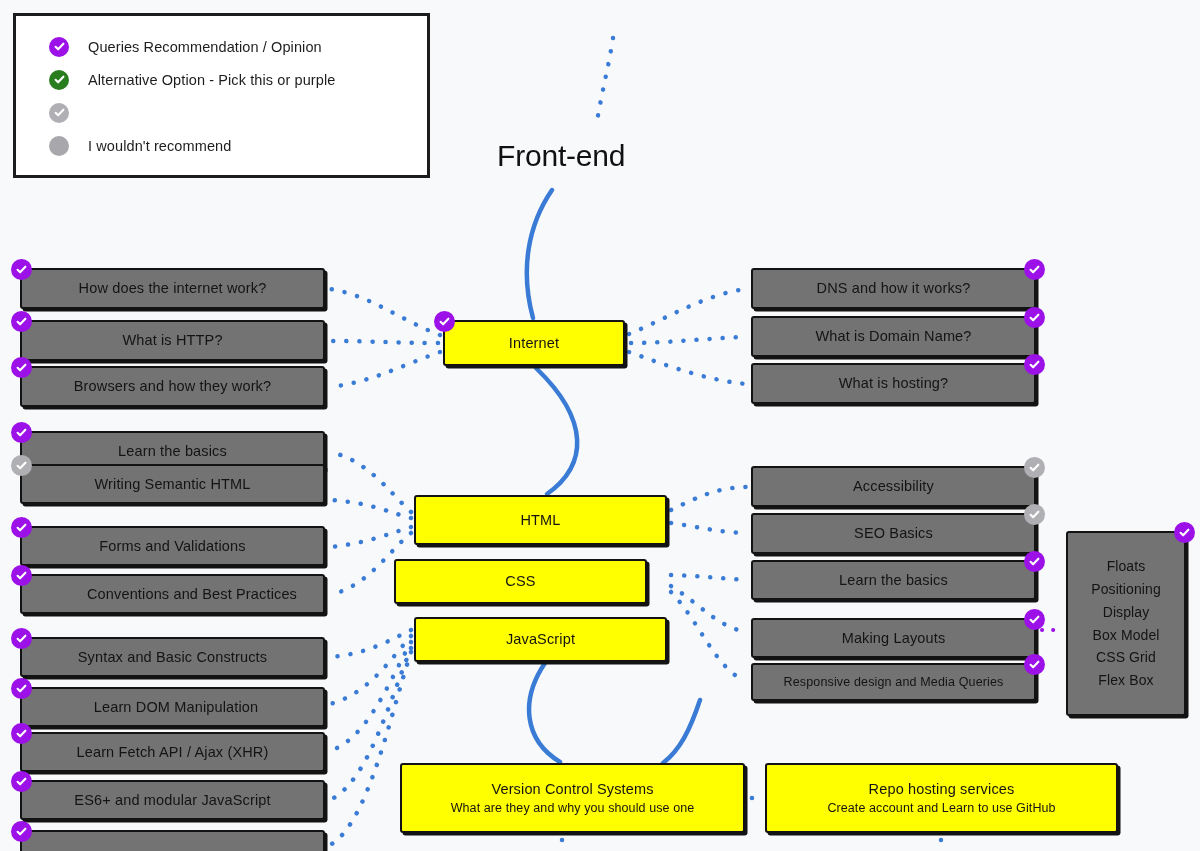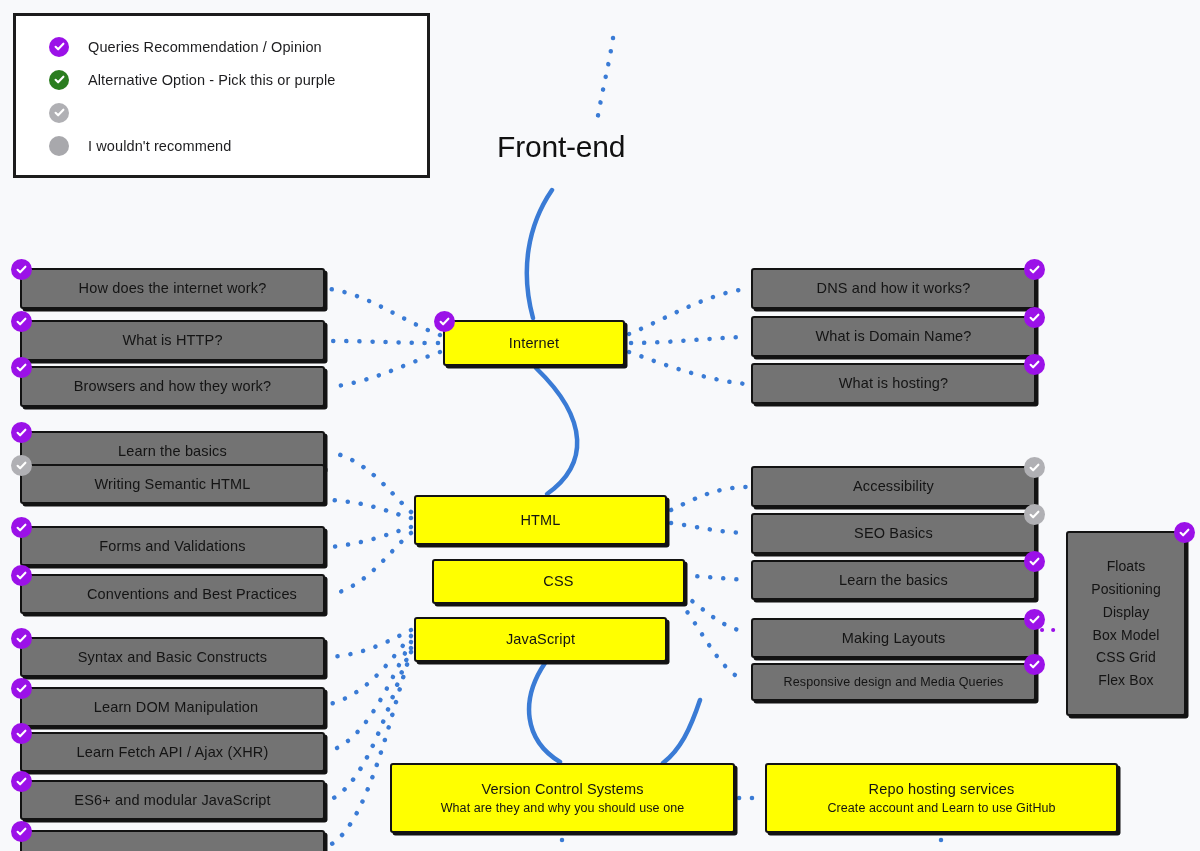--- a/index.html
+++ b/index.html
@@ -190,21 +190,21 @@
             <path d="M3.2 8.4 L6.3 11.4 L12.8 4.6" fill="none" stroke="#fff" stroke-width="2.6" stroke-linecap="round" stroke-linejoin="round"></path>
           </svg>
       </span>
     </div>
     <div class="legend-row">
       <span class="badge plain"></span>
       <span class="legend-label">I wouldn't recommend</span>
     </div>
   </div>
 
-  <div class="section-title" style="left:497px; top:130px;">Front-end</div>
+  <div class="section-title" style="left:497px; top:139px;">Front-end</div>
 
   <div id="node-host">
       <div class="node peach" style="left: 20px; top: 268px; width: 305px; height: 41px;">
         <div class="title">How does the internet work?</div>
         <span class="badge purple node-badge tl">
           <svg viewBox="0 0 16 16">
             <path d="M3.2 8.4 L6.3 11.4 L12.8 4.6" fill="none" stroke="#fff" stroke-width="2.6" stroke-linecap="round" stroke-linejoin="round"></path>
           </svg>
         </span>
       </div>
@@ -353,40 +353,40 @@
         </span>
       </div>
       <div class="node peach" style="left: 20px; top: 830px; width: 305px; height: 40px;">
         <div class="title"></div>
         <span class="badge purple node-badge tl">
           <svg viewBox="0 0 16 16">
             <path d="M3.2 8.4 L6.3 11.4 L12.8 4.6" fill="none" stroke="#fff" stroke-width="2.6" stroke-linecap="round" stroke-linejoin="round"></path>
           </svg>
         </span>
       </div>
-      <div class="node yellow" style="left: 390px; top: 763px; width: 345px; height: 70px; align-items: center;">
+      <div class="node yellow" style="left: 400px; top: 763px; width: 345px; height: 70px; align-items: center;">
         <div class="title">Version Control Systems</div>
         <div class="sub">What are they and why you should use one</div>
       </div>
       <div class="node yellow" style="left: 765px; top: 763px; width: 353px; height: 70px;">
         <div class="title">Repo hosting services</div>
         <div class="sub">Create account and Learn to use GitHub</div>
       </div>
       <div class="node yellow" style="left: 443px; top: 320px; width: 182px; height: 46px;">
         <div class="title">Internet</div>
         <span class="badge purple node-badge tl">
           <svg viewBox="0 0 16 16">
             <path d="M3.2 8.4 L6.3 11.4 L12.8 4.6" fill="none" stroke="#fff" stroke-width="2.6" stroke-linecap="round" stroke-linejoin="round"></path>
           </svg>
         </span>
       </div>
       <div class="node yellow" style="left: 414px; top: 495px; width: 253px; height: 50px;">
         <div class="title">HTML</div>
       </div>
-      <div class="node yellow" style="left: 432px; top: 559px; width: 253px; height: 45px;">
+      <div class="node yellow" style="left: 394px; top: 559px; width: 253px; height: 45px;">
         <div class="title">CSS</div>
       </div>
       <div class="node yellow" style="left: 414px; top: 617px; width: 253px; height: 45px;">
         <div class="title">JavaScript</div>
       </div>
       <div class="node peach stacklist" style="left: 1066px; top: 531px; width: 120px; height: 185px;">
         <div class="li">Floats</div>
         <div class="li">Positioning</div>
         <div class="li">Display</div>
         <div class="li">Box Model</div>

